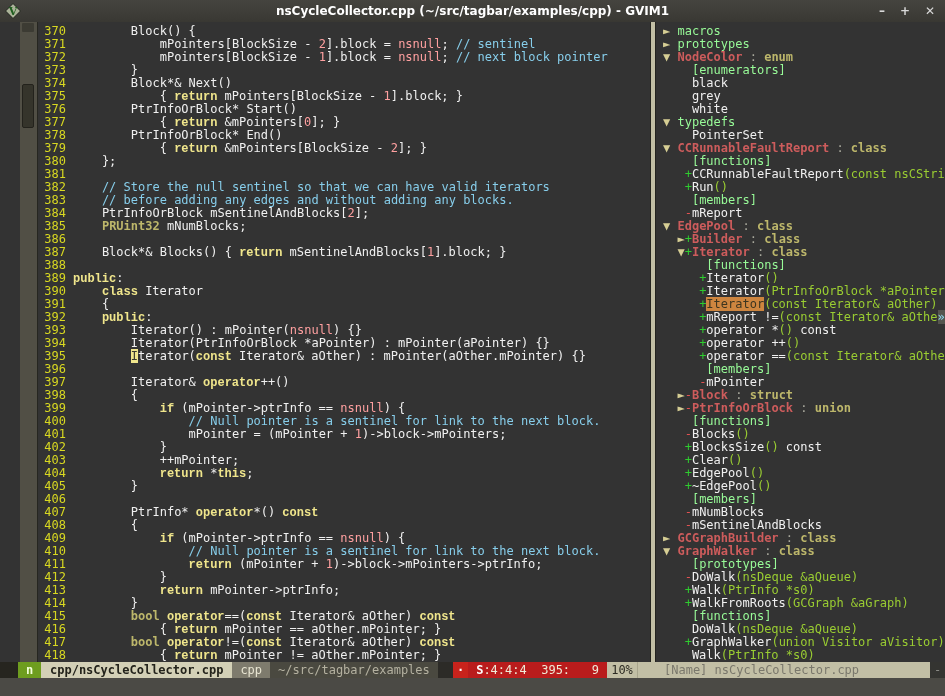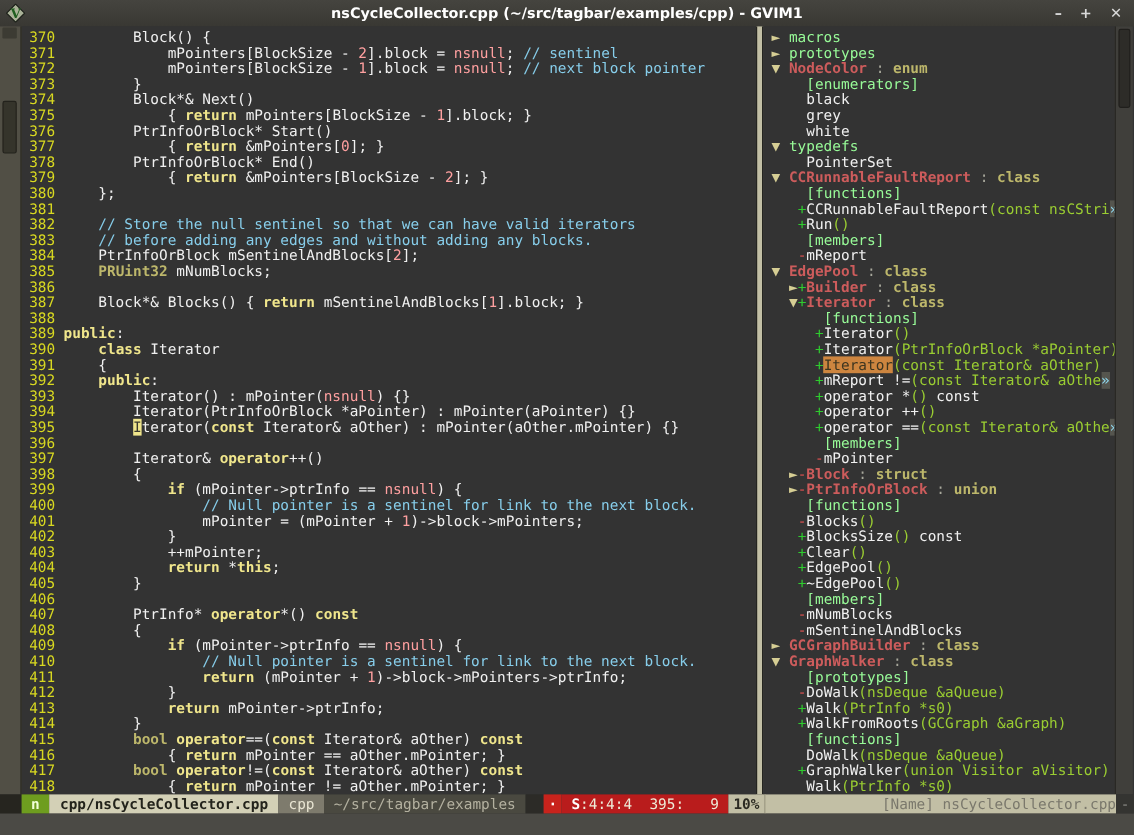--- a/index.html
+++ b/index.html
@@ -10,21 +10,21 @@
   .titlebar { position:absolute; top:0; left:0; width:945px; height:22px;
     background:linear-gradient(#45443f,#393833); display:flex; align-items:center; }
   .title-text { position:absolute; left:0; right:0; text-align:center;
     font-family:"DejaVu Sans", sans-serif; font-weight:bold; font-size:12px; color:#ffffff; }
   .vim-icon { margin-left:5px; width:16px; height:16px; z-index:2; }
   .win-buttons { margin-left:auto; margin-right:10px; z-index:2; display:flex; gap:15px;
     color:#d9d9d9; font-family:"DejaVu Sans", sans-serif; font-weight:bold; font-size:12px; }
   .win-buttons span { cursor:default; }
 
   
-  .main { position:absolute; top:22px; left:0; width:945px; height:640px; display:flex; }
+  .main { position:absolute; top:22px; left:0; width:945px; height:640px; display:flex;padding-left:20px; }
 
   .vscroll-left { width:18px; background:#514f45; border-right:1px solid #262620; position:relative; flex:none; }
   .vscroll-left .sbtn { position:absolute; top:1px; left:2px; right:3px; height:9px; background:#3c3b33; border-radius:1px; }
   .vscroll-left .thumb { position:absolute; top:62px; left:2px; right:3px; height:44px;
     background:#35342b; border:1px solid #23221c; border-radius:2px; }
 
   .editor { width:612px; flex:none; background:#333333; padding-top:3px; overflow:hidden; }
   .row { height:13px; line-height:13px; white-space:pre; display:flex; }
   .ln { width:28px; flex:none; text-align:right; color:#d8d821; }
   .txt { margin-left:7px; white-space:pre; }
@@ -33,21 +33,21 @@
   .splitbar { width:6px; flex:none; background:#c2bfa5; border-left:1px solid #24241f; border-right:1px solid #24241f; }
 
   .tagbar { width:293px; flex:none; background:#333333; padding:3px 0 0 7px; overflow:hidden; }
 
   .vscroll-right { width:15px; flex:none; background:#403f3b; border-left:1px solid #292824; position:relative; }
   .vscroll-right .thumb { position:absolute; top:2px; left:2px; right:2px; height:66px;
     background:#2d2c28; border:1px solid #201f1c; border-radius:2px; }
 
   
   .n  { color:#f0f0f0; }
-  .k  { color:#f0e68c; font-weight:bold; }
+  .k  { color:#f0e68c; font-weight:bold;font-family:Liberation Mono, monospace; }
   .t  { color:#bdb76b; font-weight:bold; }
   .c  { color:#87ceeb; }
   .s  { color:#ffa0a0; }
   .g  { color:#98fb98; }
   .ir { color:#cd5c5c; font-weight:bold; }
   .yg { color:#9acd32; }
   .pl { color:#2fcc2f; }
   .mi { color:#e05252; }
   .ar { color:#d6ce94; }
   .dim{ color:#a8a89c; }
@@ -61,22 +61,22 @@
   .seg { height:16px; overflow:hidden; }
   .seg-edge { width:18px; background:#26251f; flex:none; }
   .seg-mode { width:23px; background:#6e9d1f; color:#f2ffd8; font-weight:bold; text-align:center; flex:none; }
   .seg-file { background:#d3d0b6; color:#23231b; font-weight:bold; padding:0 9px; flex:none;text-align:right; }
   .seg-ft   { background:#7e7b6d; color:#e8e5d2; padding:0 8px; flex:none; }
   .seg-path { background:#4a4940; color:#b4b1a0; padding:0 8px; flex:none; }
   .seg-fill { background:#2c2b27; flex:1; }
   .seg-flag { width:15px; background:#c8231c; color:#ffffff; font-weight:bold; text-align:center; flex:none; }
   .seg-stats{ background:#b91c1c; color:#eeebd8; padding:0 8px; flex:none; }
   .seg-stats .sb { color:#ffffff; font-weight:bold; }
-  .seg-pct  { width:30px; background:#c2bfa5; color:#2b2a22; font-weight:bold; text-align:center; flex:none; }
-  .seg-tagstatus { width:293px; background:#c2bfa5; color:#7a786c; padding-left:26px; flex:none; border-left:1px solid #a8a58c;text-align:right; }
+  .seg-pct  { width:30px; background:#c2bfa5; color:#2b2a22; font-weight:normal; text-align:center; flex:none; }
+  .seg-tagstatus { width:293px; background:#c2bfa5; color:#7a786c; padding-left:26px; flex:none; border-left:1px solid #a8a58c; }
   .seg-corner { width:15px; background:#343431; color:#8a8a85; text-align:center; flex:none; }
 
   .cmdline { position:absolute; top:678px; left:0; width:945px; height:18px; background:#4b4a45; }
 </style>
 </head>
 <body>
 
 <div class="screen">
 
   <div class="titlebar">

